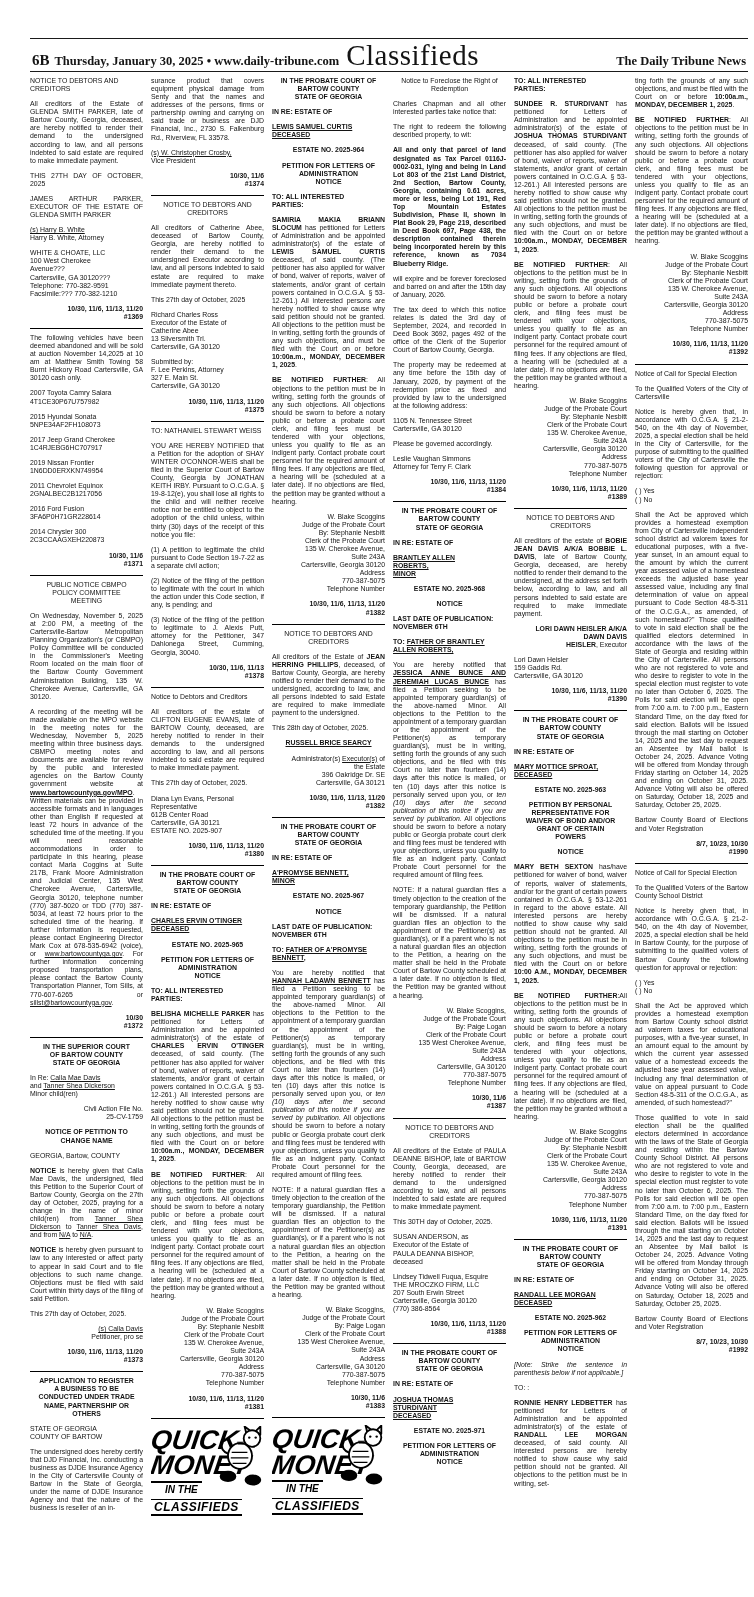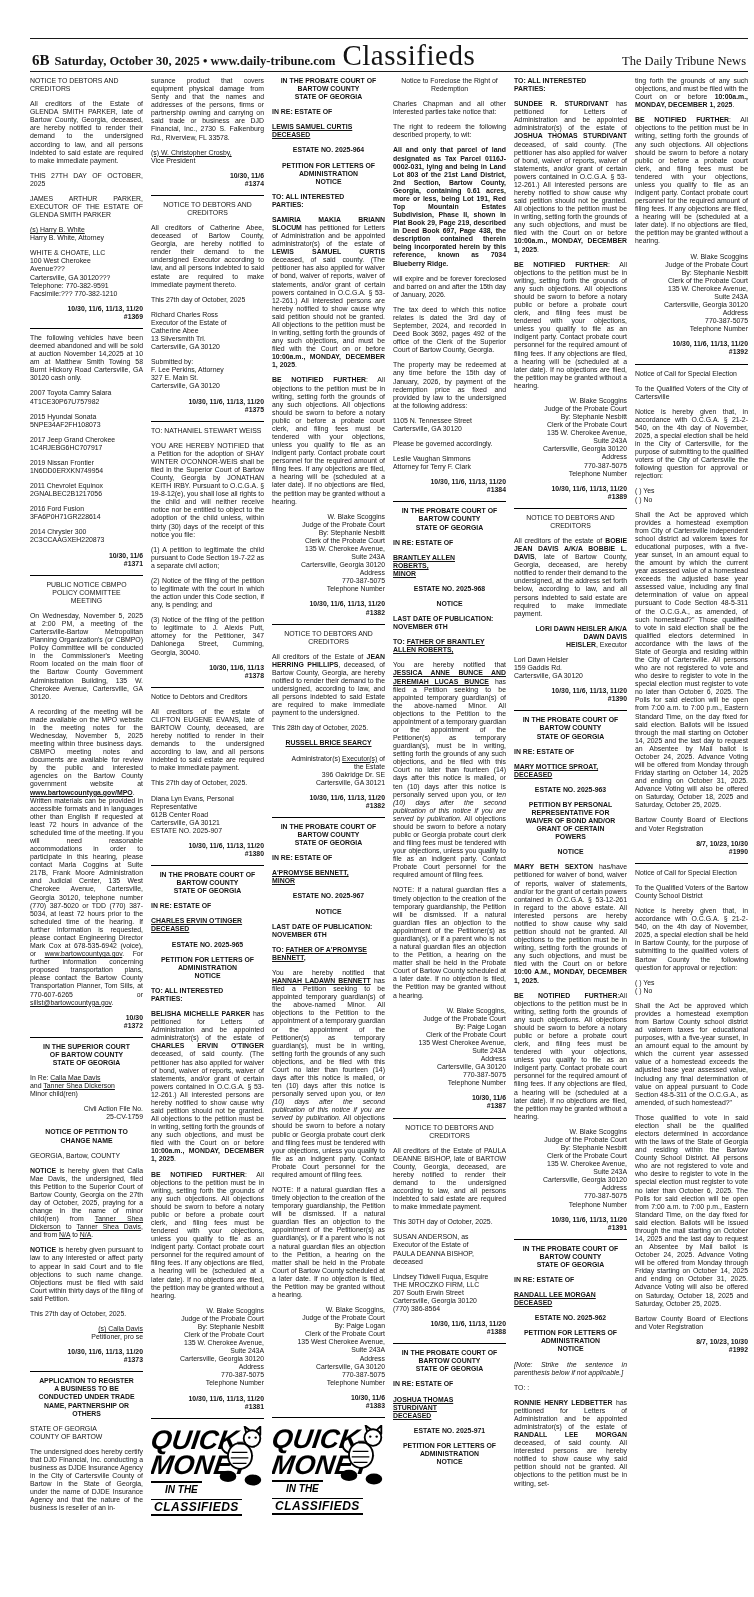--- a/index.html
+++ b/index.html
@@ -9,21 +9,21 @@
   }
   
   .masthead{
     margin:38px 6px 0 30px;
     border-top:1.5px solid #1a1a1a;border-bottom:1.5px solid #1a1a1a;
     display:flex;align-items:baseline;padding:3px 2px 2px;
   }
   .page-label{font-family:"Liberation Serif",serif;font-weight:bold;font-size:15px;}
   .date-line{font-family:"Liberation Serif",serif;font-weight:bold;font-size:12.5px;margin-left:5px;}
   .section-title{font-family:"Liberation Serif",serif;font-weight:normal;font-size:29px;line-height:0.9;margin-left:7px;letter-spacing:.5px;}
-  .paper-name{font-family:"Liberation Serif",serif;font-weight:normal;font-size:12.5px;margin-left:auto;}
+  .paper-name{font-family:"Liberation Serif",serif;font-weight:bold;font-size:12.5px;margin-left:auto;}
   
   .columns{display:flex;gap:8px;margin:5px 6px 0 30px;height:1525px;overflow:hidden;}
   .col{flex:1 1 0;min-width:0;overflow:hidden;}
   .col p{margin:0 0 7px;font-size:6.9px;line-height:1.17;}
   .p  {text-align:justify;}
   .pb {text-align:justify;font-weight:bold;}
   .l  {white-space:pre-line;text-align:left;}
   .lb {white-space:pre-line;text-align:left;font-weight:bold;}
   .c  {white-space:pre-line;text-align:center;}
   .h  {white-space:pre-line;text-align:center;font-weight:bold;}
@@ -45,21 +45,21 @@
   .qm-class{
     font-style:italic;font-weight:900;font-size:12px;color:#000;letter-spacing:.5px;
     border-top:1.5px solid #000;border-bottom:2.5px solid #000;display:inline-block;padding:0 3px;
   }
 </style>
 </head>
 <body>
 
 <div class="masthead">
   <span class="page-label">6B</span>
-  <span class="date-line">Saturday, October 30, 2025 • www.daily-tribune.com</span>
+  <span class="date-line">Thursday, January 30, 2025 • www.daily-tribune.com</span>
   <span class="section-title">Classifieds</span>
   <span class="paper-name">The Daily Tribune News</span>
 </div>
 
 <div class="columns" id="columns">
     <div class="col">
       <p class="l">NOTICE TO DEBTORS AND
 CREDITORS</p>
       <p class="p">All creditors of the Estate of GLENDA SMITH PARKER, late of Bartow County, Georgia, deceased, are hereby notified to render their demand to the undersigned according to law, and all persons indebted to said estate are required to make immediate payment.</p>
       <p class="p">THIS 27TH DAY OF OCTOBER, 2025</p>

